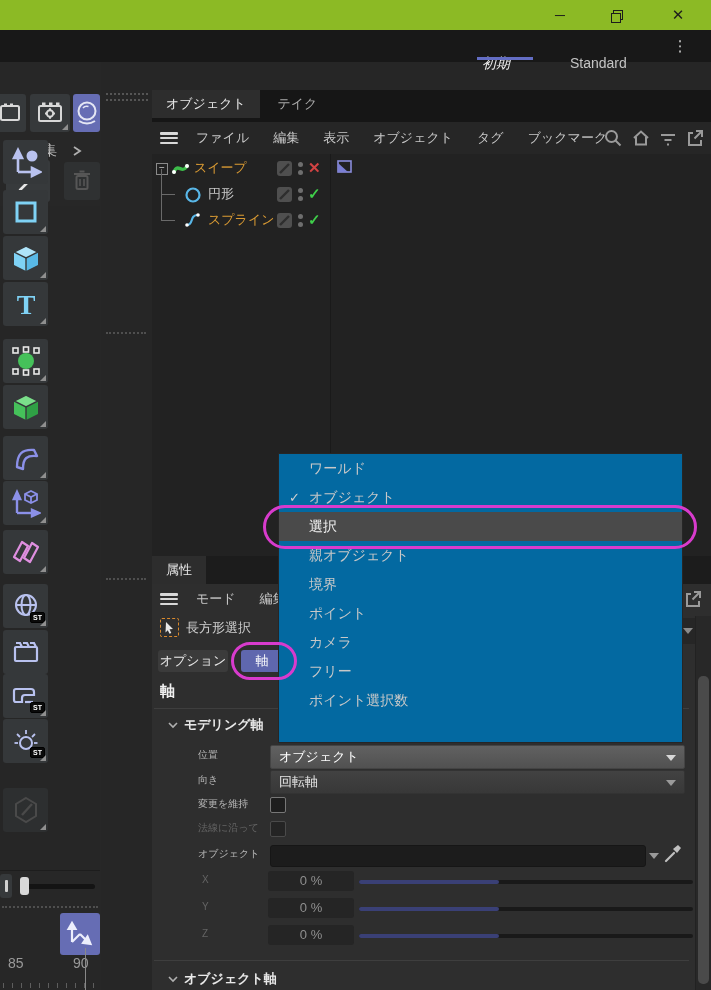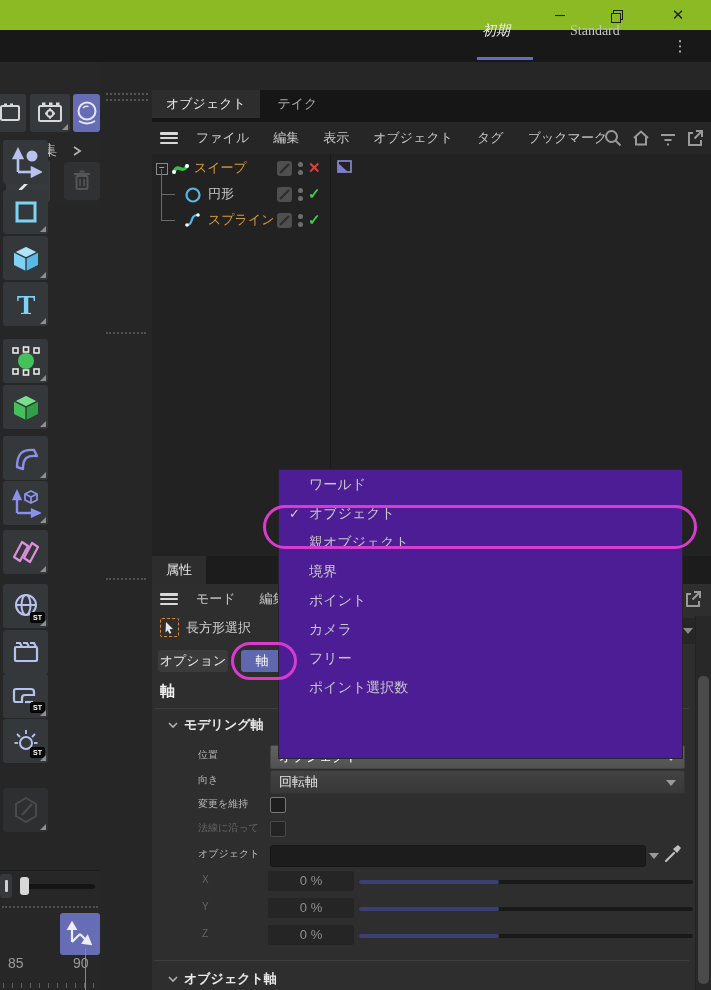--- a/index.html
+++ b/index.html
@@ -11,21 +11,21 @@
   .titlebar{left:0;top:0;width:711px;height:30px;background:#8cba25;}
   .win-btn{top:0;width:40px;height:30px;display:flex;align-items:center;justify-content:center;color:#1c1c1c;}
   .min-glyph{font-size:14px;font-weight:bold;}
   .restore-box{position:relative;width:11px;height:11px;}
   .restore-box .r1{position:absolute;left:2px;top:0;width:8px;height:8px;border:1.5px solid #1c1c1c;background:#8cba25;}
   .restore-box .r2{position:absolute;left:0;top:3px;width:8px;height:8px;border:1.5px solid #1c1c1c;background:#8cba25;}
   .close-glyph{font-size:15px;}
 
   
   .topbar{left:0;top:30px;width:711px;height:32px;background:#181818;}
-  .layout-tab{top:20px;height:22px;line-height:22px;font-size:14px;font-family:Liberation Serif, serif;}
+  .layout-tab{top:52px;height:22px;line-height:22px;font-size:14px;}
   .layout-tab.active{font-style:italic;color:#f2f2f2;}
   .layout-tab.inactive{color:#c4c4c4;}
   .tab-underline{left:477px;top:57px;width:56px;height:3px;background:#636dc4;}
   .kebab{top:36px;left:672px;width:16px;height:20px;color:#cccccc;font-size:15px;text-align:center;line-height:20px;}
 
   
   .left-panel{left:0;top:62px;width:101px;height:928px;background:#272727;border-right:1px solid #1b1b1b;}
   .tile{background:#36393b;border-radius:3px;display:flex;align-items:center;justify-content:center;}
   .tile.purple{background:#666db4;}
   .grip{border-top:2px dotted #555;}
@@ -96,21 +96,21 @@
   .sl-fill{height:4px;background:#3a4076;border-radius:2px;}
   .group-head{display:flex;align-items:center;gap:6px;font-weight:bold;color:#e8e8e8;font-size:13px;}
   .hr{position:absolute;left:2px;width:535px;height:1px;background:#3e3e3e;}
   .btn{border-radius:3px;font-size:13px;color:#e8e8e8;display:flex;align-items:center;justify-content:center;}
   .btn.gray{background:#3b3b3b;}
   .btn.accent{background:#5f67ae;color:#fff;}
   .scrollbar{left:695px;top:616px;width:16px;height:374px;background:#282828;border-left:1px solid #222;position:absolute;}
   .scroll-thumb{position:absolute;left:2px;width:11px;border-radius:5px;background:#4a4a4a;}
 
   
-  .ctx-menu{left:278px;top:453px;width:405px;height:290px;background:#4c1d95;border:1px solid #262626;box-sizing:border-box;margin-top:16px;}
+  .ctx-menu{left:278px;top:453px;width:405px;height:290px;background:#0369a1;border:1px solid #262626;box-sizing:border-box;}
   .ctx-item{position:relative;height:29px;line-height:29px;padding-left:30px;font-size:14px;color:#c8c8c8;}
   .ctx-item.hl{background:#4a4a4a;color:#f2f2f2;}
   .ctx-check{position:absolute;left:10px;top:0;color:#d0d0d0;font-size:13px;}
 
   
   .ring{border:3px solid #d83bcd;border-radius:22px;background:transparent;}
 </style>
 </head>
 <body>
 
@@ -595,20 +595,21 @@
     </div>
   </div>
 
   <div class="scrollbar">
     <div class="scroll-thumb" style="top:60px;height:308px;"></div>
   </div>
 
   <div class="abs ctx-menu">
     <div class="ctx-item"><span>ワールド</span></div>
     <div class="ctx-item"><span class="ctx-check">✓</span><span>オブジェクト</span></div>
+    <div class="ctx-item hl"><span>選択</span></div>
     <div class="ctx-item"><span>親オブジェクト</span></div>
     <div class="ctx-item"><span>境界</span></div>
     <div class="ctx-item"><span>ポイント</span></div>
     <div class="ctx-item"><span>カメラ</span></div>
     <div class="ctx-item"><span>フリー</span></div>
     <div class="ctx-item"><span>ポイント選択数</span></div>
   </div>
 
   <div class="abs ring" style="left:263px;top:505px;width:428px;height:38px;"></div>
   <div class="abs ring" style="left:231px;top:642px;width:60px;height:32px;border-radius:19px;"></div>

